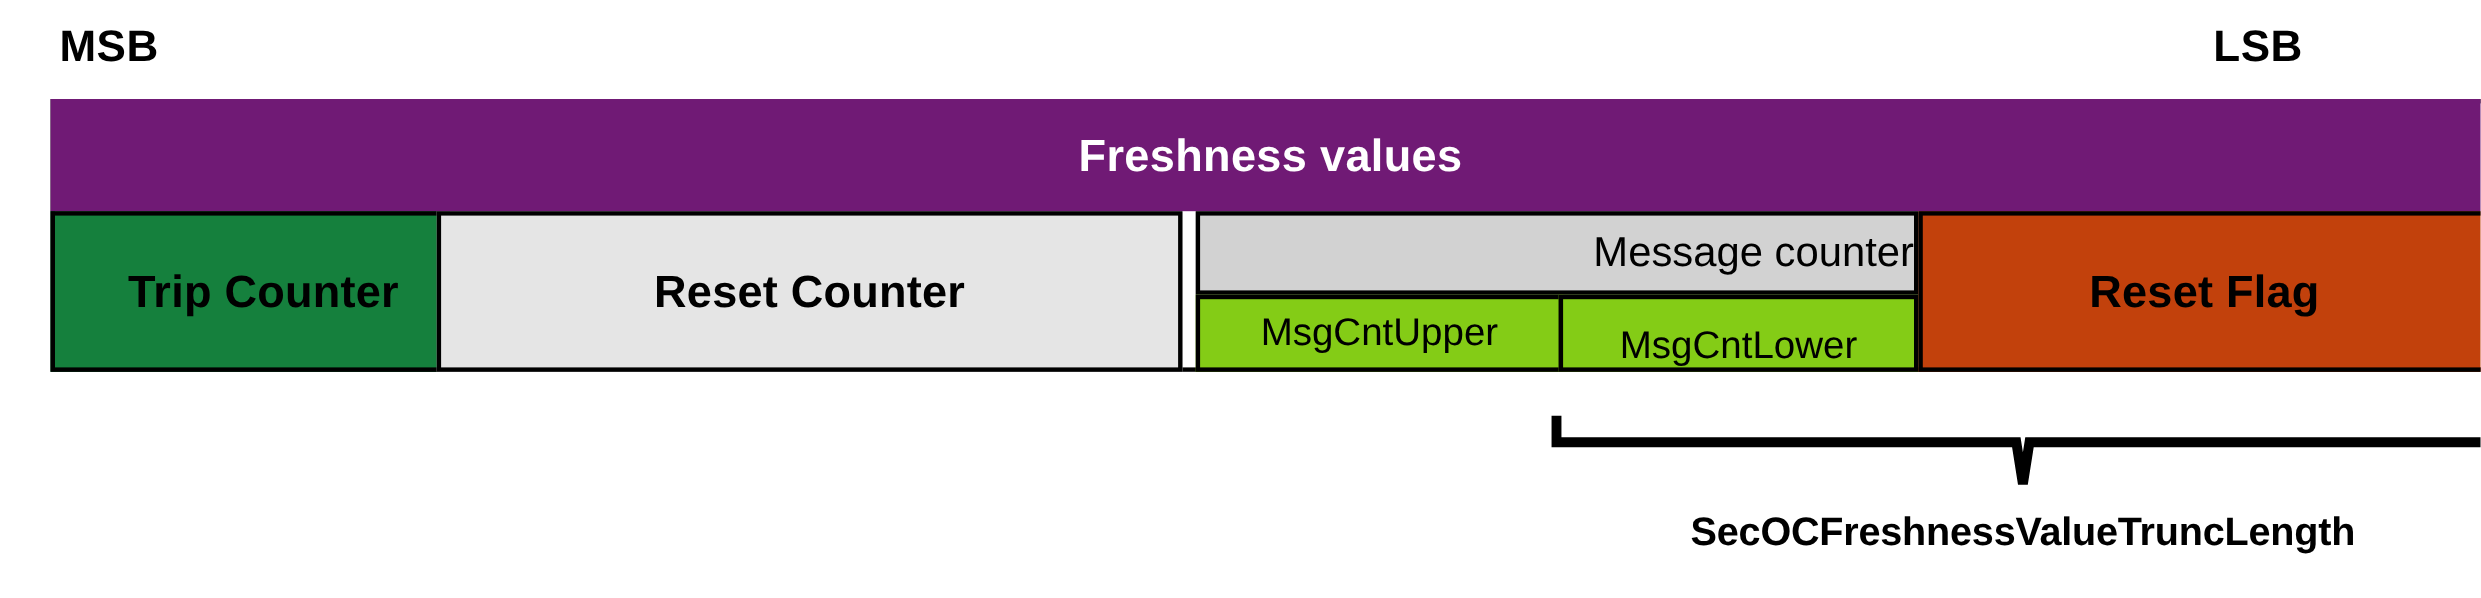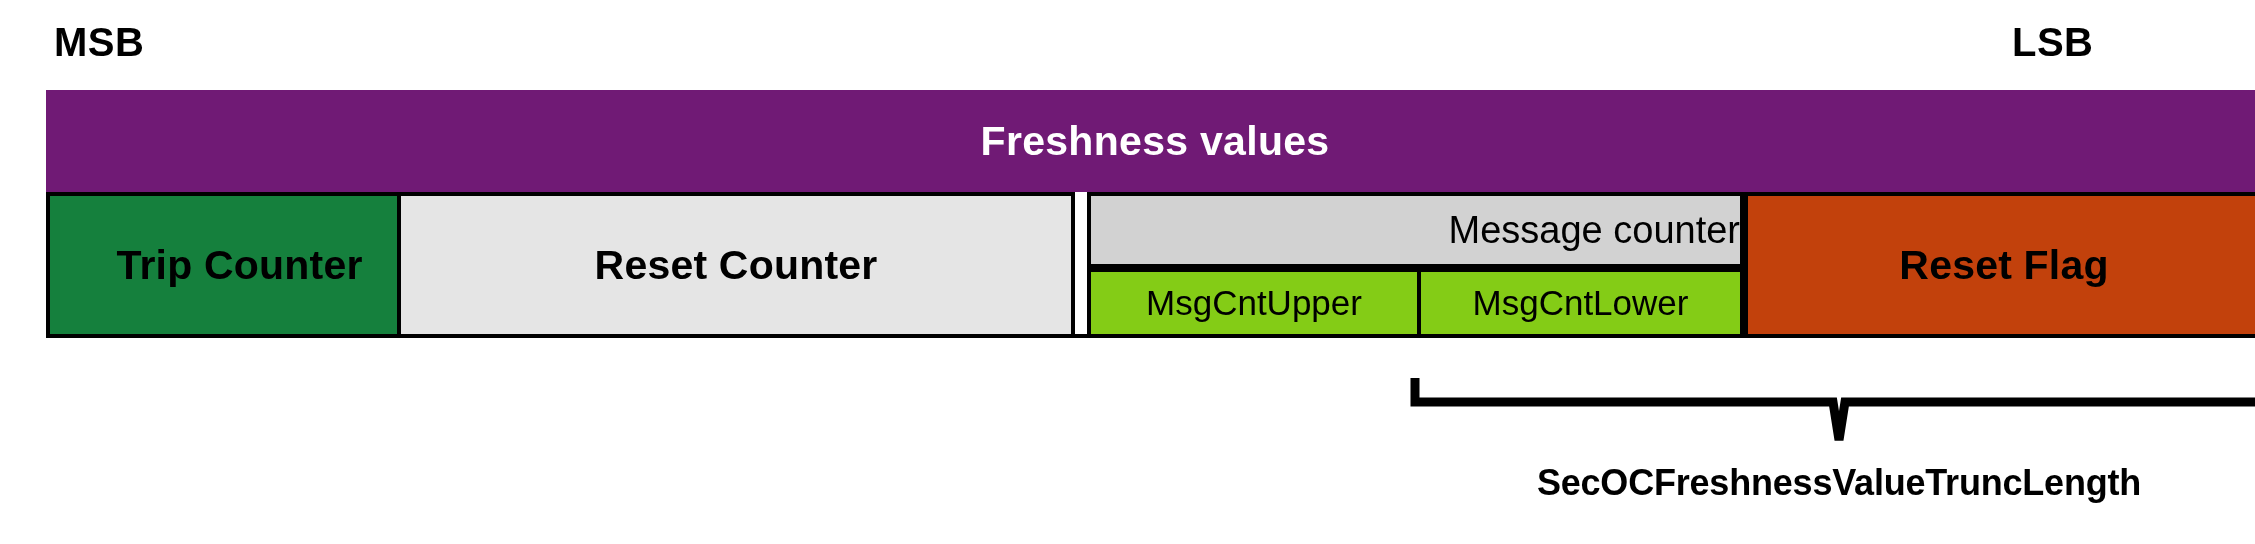--- a/index.html
+++ b/index.html
@@ -117,21 +117,21 @@
     top: 76px;
     height: 70px;
     box-sizing: border-box;
     border: 4px solid #000000;
     background: #84cc16;
     display: flex;
     align-items: center;
     justify-content: center;
   }
   #msgcnt-upper { left: 0px;   width: 334px; }
-  #msgcnt-lower { left: 330px; width: 327px; }
+  #msgcnt-lower { left: 330px; width: 327px; align-items: flex-end; }
   .msgcnt-half .field-text { font-size: 35px; }
 
   
   #brace {
     position: absolute;
     left: 1385px;
     top: 372px;
     width: 860px;
     height: 76px;
     pointer-events: none;

